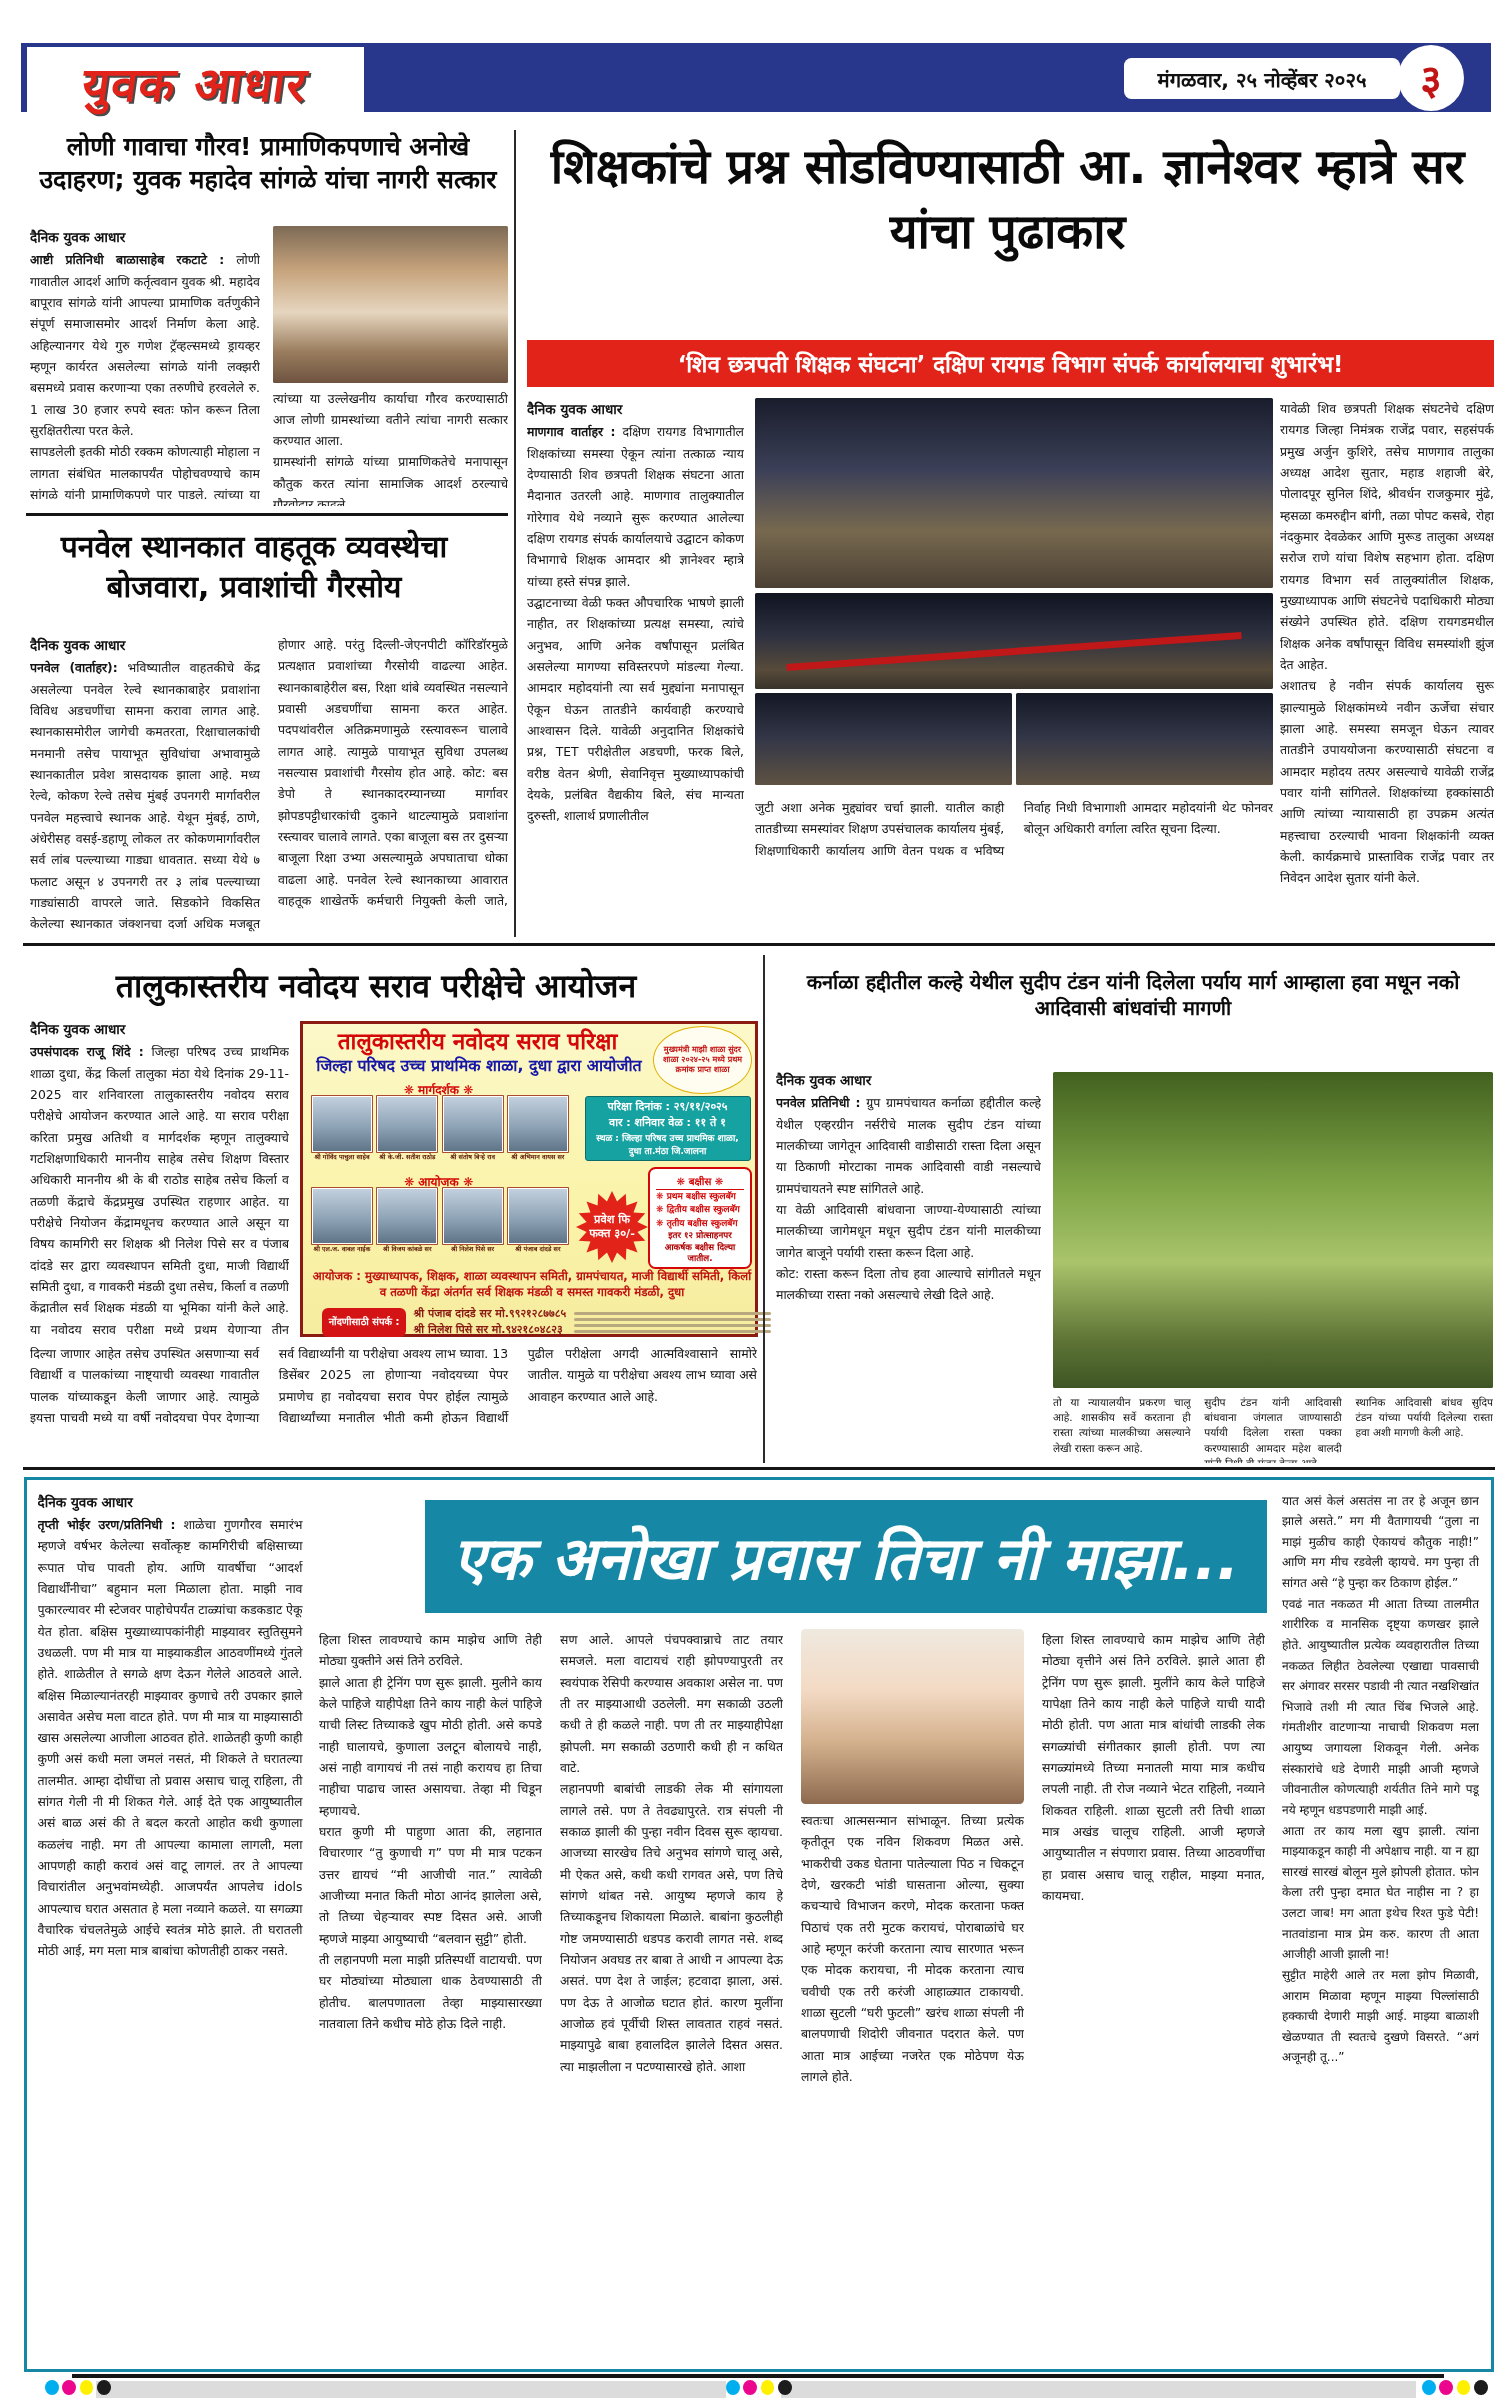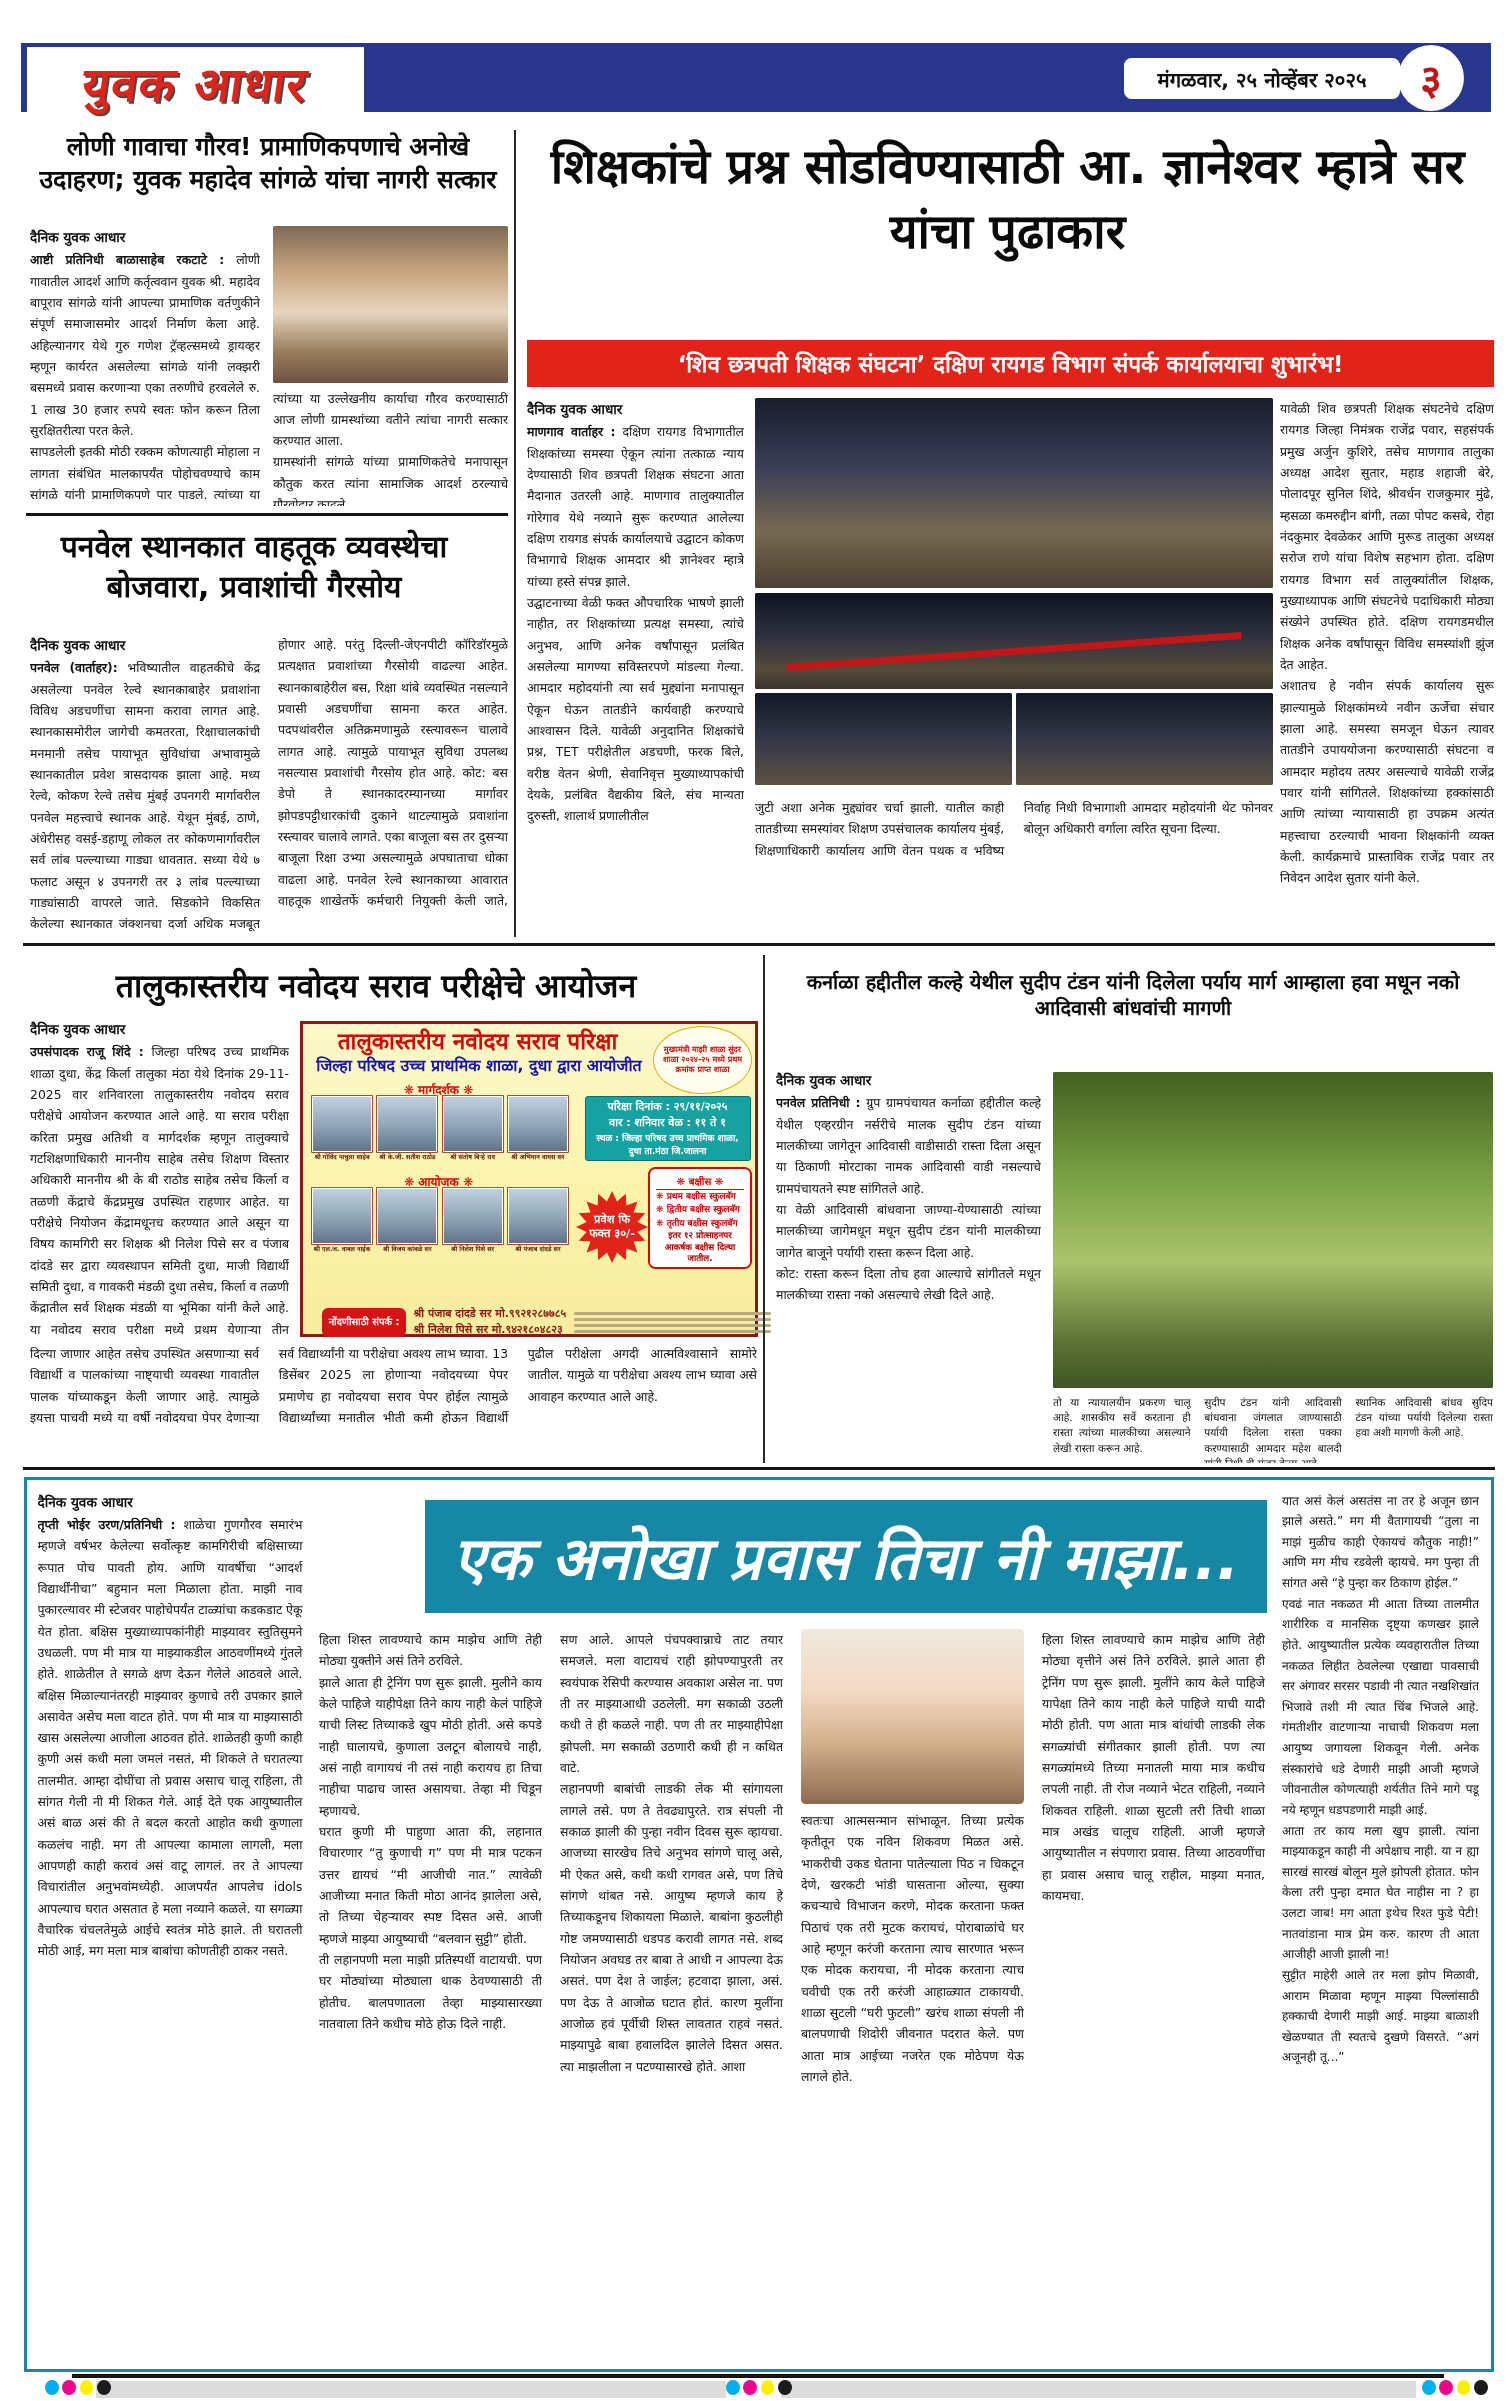--- a/index.html
+++ b/index.html
@@ -203,20 +203,21 @@
     <div class="abs star" style="left:273px;top:167px;width:72px;height:72px;padding:10.5px;box-sizing:border-box;">प्रवेश फि फक्त ३०/-</div>
 
     <div class="abs prizecard" style="right:3px;top:143px;width:104px;height:102px;">
       <div style="text-align:center;border-bottom:0.8px solid #D40808;">❋ बक्षीस ❋</div>
       <div class="txt" style="font-size:9px;">❋ प्रथम बक्षीस स्कुलबॅग
 ❋ द्वितीय बक्षीस स्कुलबॅग
 ❋ तृतीय बक्षीस स्कुलबॅग</div>
       <div class="note">इतर १२ प्रोत्साहनपर आकर्षक बक्षीस दिल्या जातील.</div>
     </div>
 
+    <div class="abs orgline" style="left:6px;top:245px;width:446px;height:35px;overflow:hidden;">आयोजक : मुख्याध्यापक, शिक्षक, शाळा व्यवस्थापन समिती, ग्रामपंचायत, माजी विद्यार्थी समिती, किर्ला व तळणी केंद्रा अंतर्गत सर्व शिक्षक मंडळी व समस्त गावकरी मंडळी, दुधा</div>
 
     <div class="abs" style="left:19px;top:282px;width:449px;height:32px;display:flex;gap:7.5px;align-items:center;">
       <div class="contact-pill" style="width:84px;height:29px;">नोंदणीसाठी संपर्क :</div>
       <div class="contact-txt">
         <div>श्री पंजाब दांदडे सर मो.९९२१२८७७८५</div>
         <div>श्री निलेश पिसे सर मो.९४२१८०४८२३</div>
       </div>
       <div class="tinylines" style="flex:1;">
         <span></span>
           <span></span>

